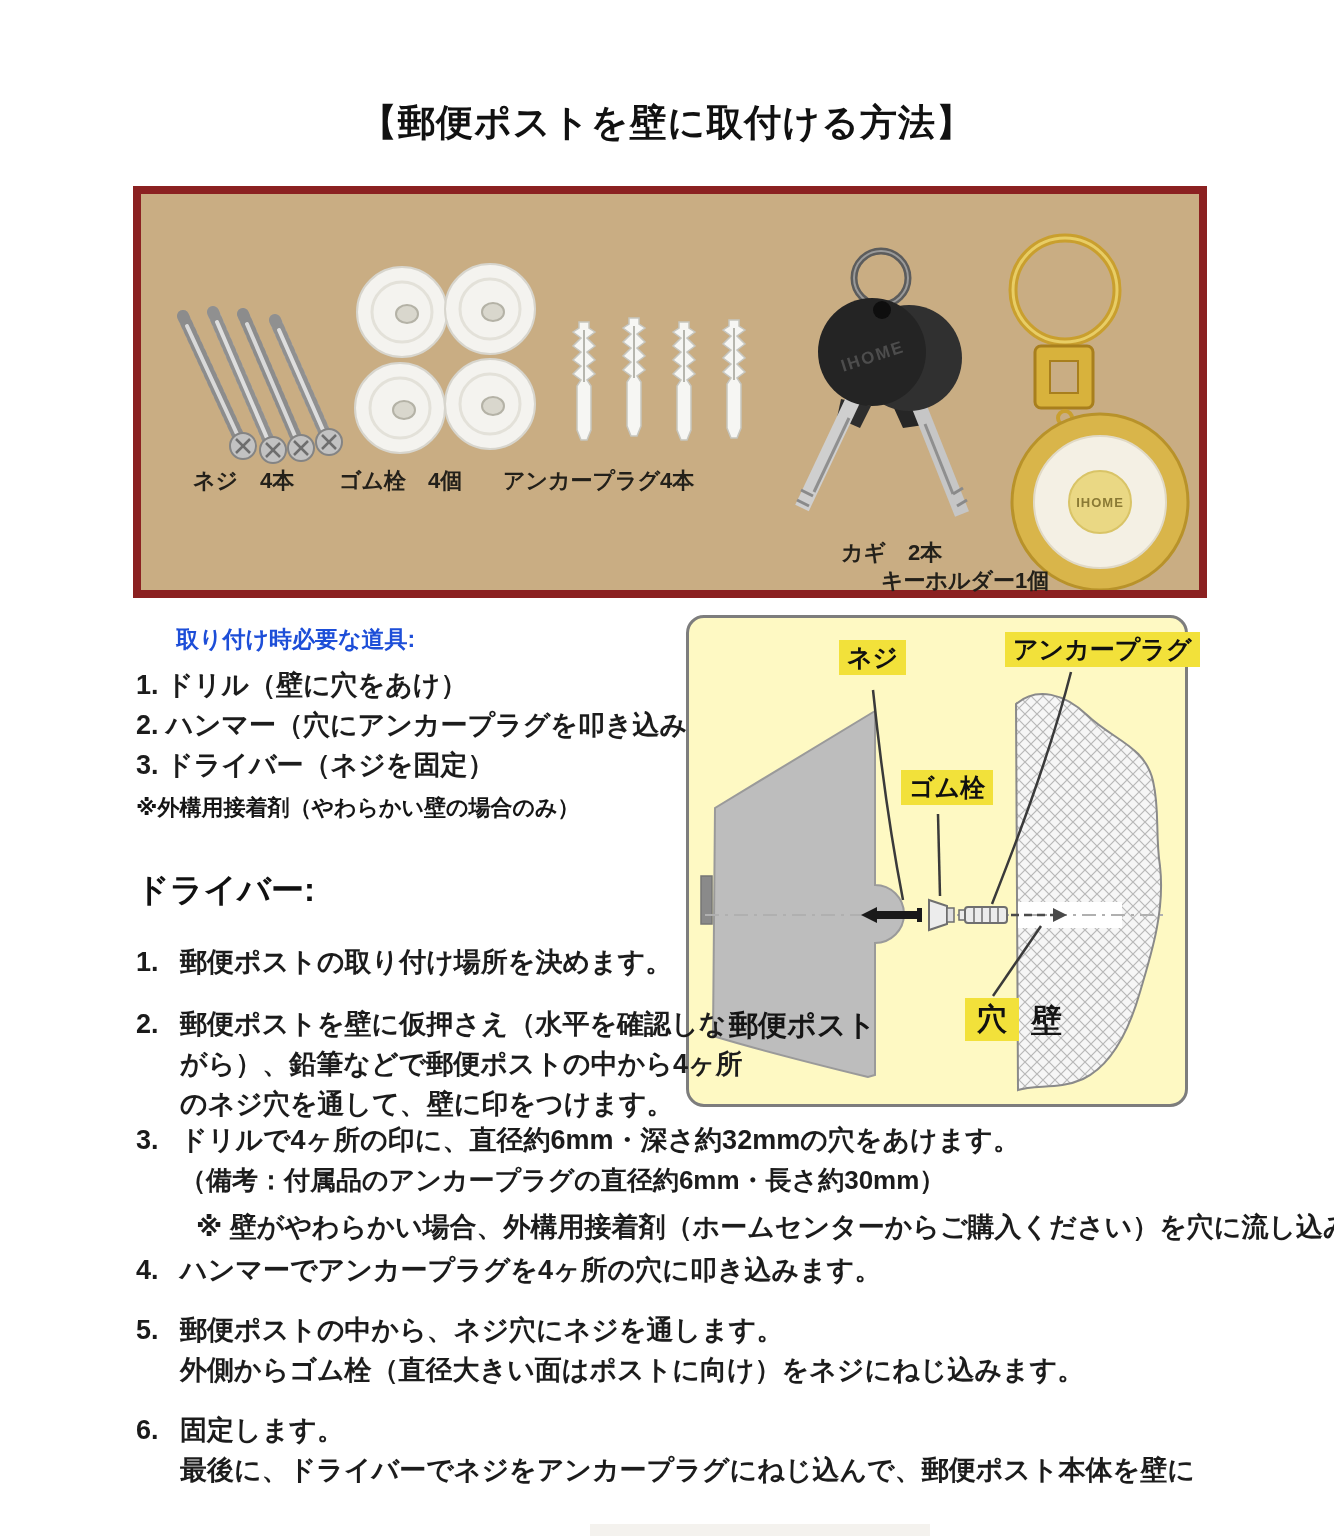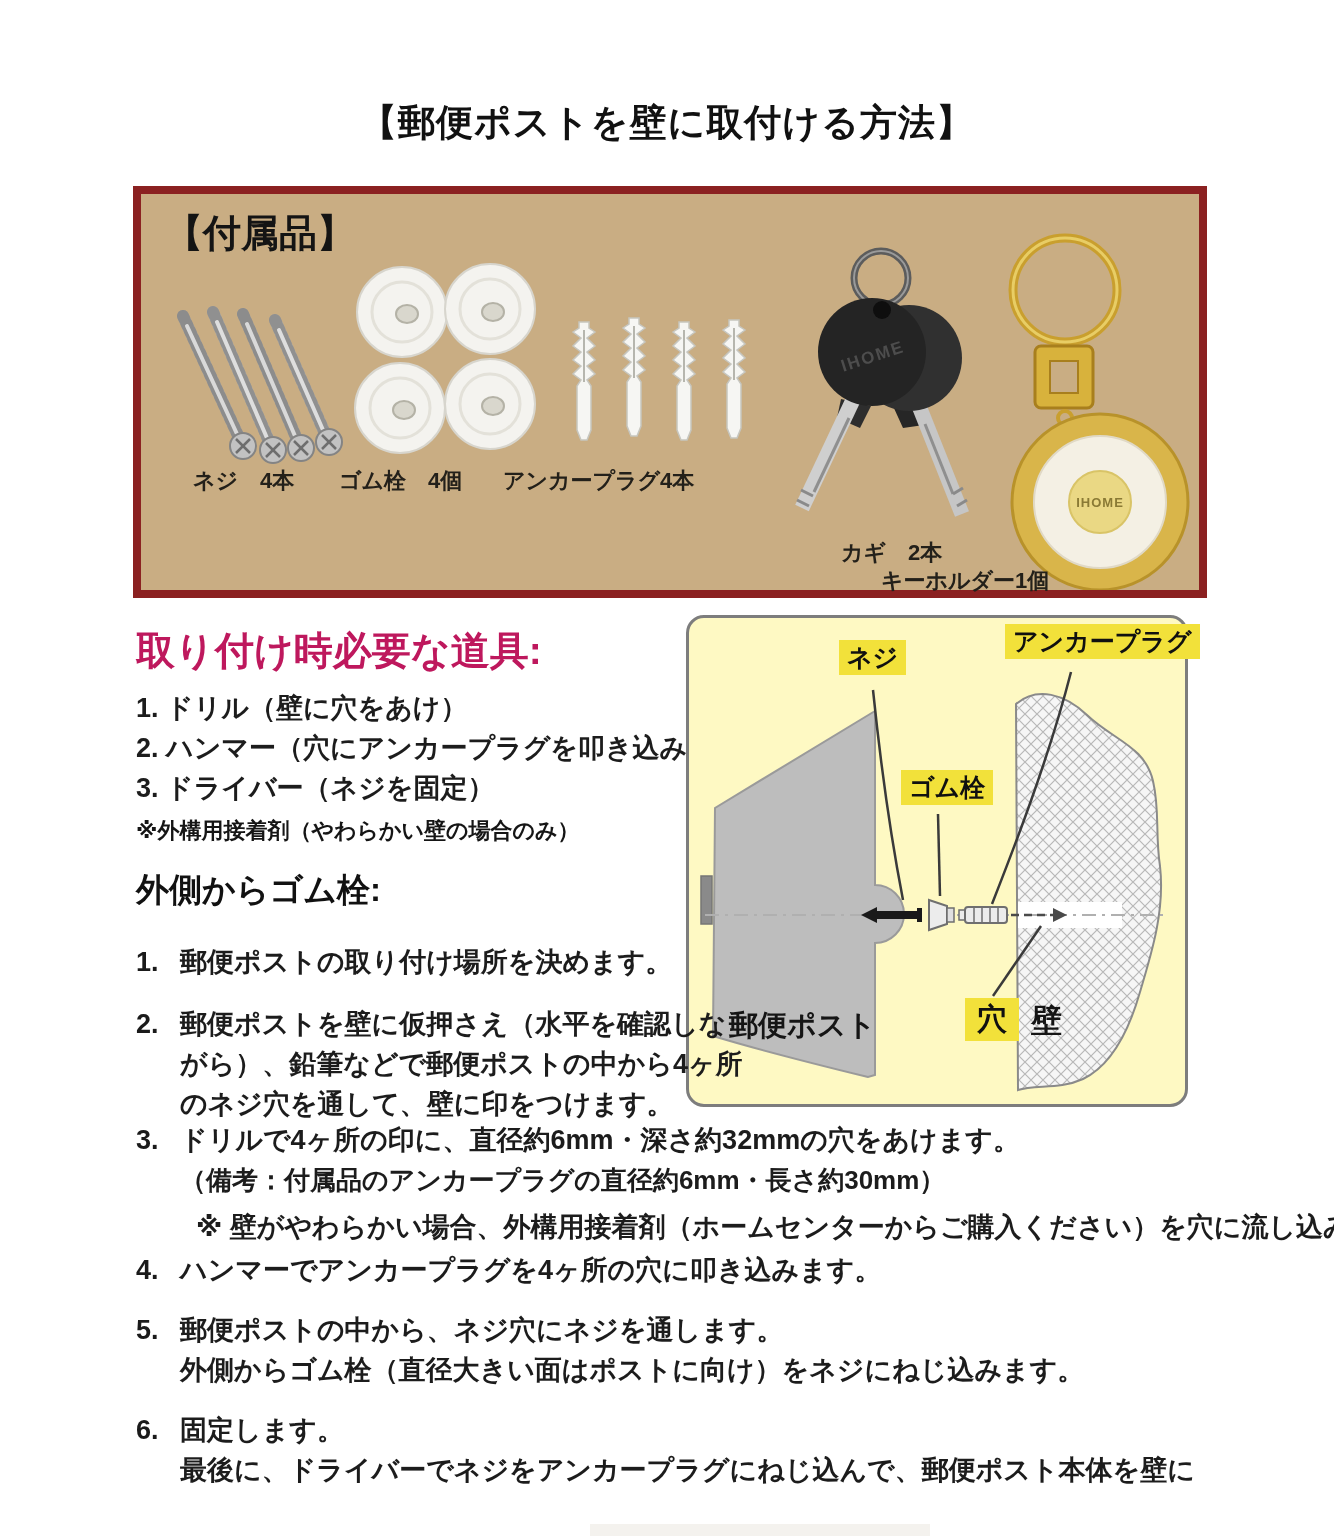--- a/index.html
+++ b/index.html
@@ -16,42 +16,42 @@
   .fuzoku{position:absolute;left:24px;top:14px;font-size:38px;font-weight:800;color:#141414;}
   .ph-label{position:absolute;font-size:22px;font-weight:700;color:#23201a;white-space:nowrap;}
   .ph-neji{left:52px;top:272px;}
   .ph-gomu{left:198px;top:272px;}
   .ph-anchor{left:362px;top:272px;}
   .ph-kagi{left:700px;top:344px;}
   .ph-holder{left:740px;top:372px;}
 
   
   .tools{position:absolute;left:136px;top:624px;white-space:nowrap;}
-  .tools-h{font-size:39px;font-weight:800;margin-bottom:10px;color:#be185d;}
+  .tools-h{font-size:23px;font-weight:800;margin-bottom:10px;color:#1d4ed8;margin-left:40px;}
   .tool-item{font-size:27px;font-weight:700;line-height:40px;color:#1c1c1c;}
   .tools-note{font-size:22px;font-weight:800;margin-top:8px;color:#151515;}
 
   
   .steps-h{position:absolute;left:136px;top:868px;font-size:33px;font-weight:800;color:#111;}
   .step{position:absolute;left:136px;display:flex;white-space:nowrap;}
   .step-num{width:44px;flex:0 0 44px;font-size:27px;font-weight:700;line-height:40px;}
   .step-lines div{font-size:27px;font-weight:700;line-height:40px;color:#1c1c1c;}
   .step-lines div.sub{font-size:26px;}
   .step-note{font-size:21px;font-weight:800;margin-top:7px;margin-left:16px;color:#151515;}
   .s1{top:942px;} .s2{top:1004px;} .s3{top:1120px;} .s4{top:1250px;} .s5{top:1310px;} .s6{top:1410px;}
 
   
   .diagram{position:absolute;left:686px;top:615px;width:502px;height:492px;box-sizing:border-box;
            border:3px solid #7d7d7d;border-radius:18px;background:#fef9c3;}
   .diagram svg{position:absolute;left:0;top:0;}
   .dg-label{position:absolute;background:#f2e13a;color:#101010;font-weight:800;
             font-size:25px;line-height:1.15;padding:3px 8px;white-space:nowrap;}
   .dg-plain{position:absolute;color:#151515;font-weight:800;white-space:nowrap;background:none;}
   .dg-screw{left:150px;top:22px;}
-  .dg-anchor{left:316px;top:6px;}
+  .dg-anchor{left:316px;top:14px;}
   .dg-rubber{left:212px;top:152px;}
   .dg-hole{left:276px;top:380px;font-size:30px;padding:4px 12px;}
   .dg-mailbox{left:40px;top:388px;font-size:29px;}
   .dg-wall{left:342px;top:382px;font-size:31px;}
 
   .bottom-artifact{position:absolute;left:590px;top:1524px;width:340px;height:12px;
                    background:#f4f2ee;}
 </style>
 </head>
 <body>
@@ -161,21 +161,20 @@
         <circle cx="924" cy="224" r="7" fill="none" stroke="#c99f2e" stroke-width="4"></circle>
         <circle cx="927" cy="240" r="7" fill="none" stroke="#c99f2e" stroke-width="4"></circle>
         <circle cx="948" cy="252" r="10" fill="none" stroke="#c99f2e" stroke-width="5"></circle>
         <circle cx="959" cy="308" r="88" fill="#d9b54a" stroke="#b8922a" stroke-width="3"></circle>
         <circle cx="959" cy="308" r="66" fill="#f4f0e4" stroke="#e0d9c6" stroke-width="2"></circle>
         <circle cx="959" cy="308" r="31" fill="#ead884" stroke="#d9c467" stroke-width="2"></circle>
         <text x="959" y="313" text-anchor="middle" font-size="13" font-weight="bold" letter-spacing="1" fill="#8a7a35">IHOME</text>
       </g>
     </svg>
 
-    <div class="fuzoku">【付属品】</div>
     <div class="ph-label ph-neji">ネジ　4本</div>
     <div class="ph-label ph-gomu">ゴム栓　4個</div>
     <div class="ph-label ph-anchor">アンカープラグ4本</div>
     <div class="ph-label ph-kagi">カギ　2本</div>
     <div class="ph-label ph-holder">キーホルダー1個</div>
   </div>
 
   <div class="tools">
     <div class="tools-h">取り付け時必要な道具:</div>
     <div class="tool-item">1. ドリル（壁に穴をあけ）</div>
@@ -240,21 +239,21 @@
     </svg>
 
     <div class="dg-label dg-screw">ネジ</div>
     <div class="dg-label dg-anchor">アンカープラグ</div>
     <div class="dg-label dg-rubber">ゴム栓</div>
     <div class="dg-label dg-hole">穴</div>
     <div class="dg-plain dg-mailbox">郵便ポスト</div>
     <div class="dg-plain dg-wall">壁</div>
   </div>
 
-  <div class="steps-h">外側からゴム栓:</div>
+  <div class="steps-h">ドライバー:</div>
 
   <div class="step s1">
     <span class="step-num">1.</span>
     <div class="step-lines">
       <div>郵便ポストの取り付け場所を決めます。</div>
     </div>
   </div>
 
   <div class="step s2">
     <span class="step-num">2.</span>

